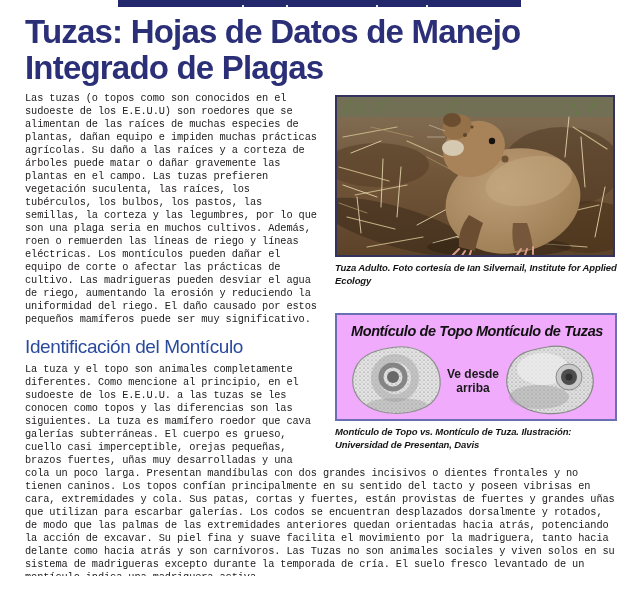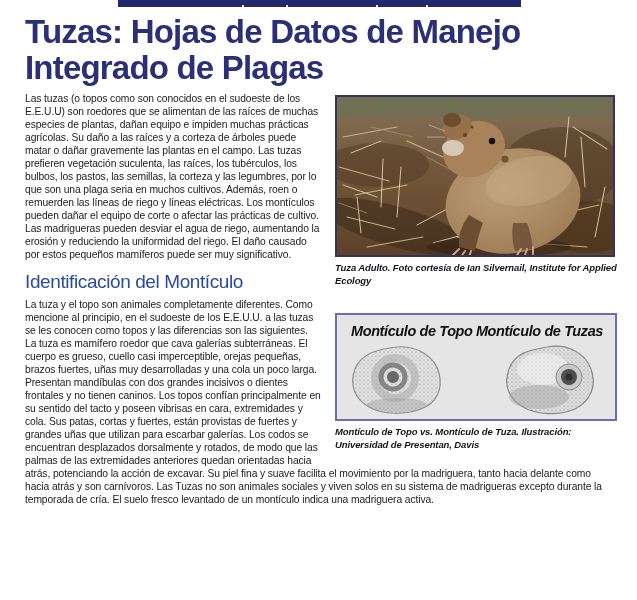--- a/index.html
+++ b/index.html
@@ -21,34 +21,34 @@
   .content::after{content:"";display:block;clear:both;}
   .figure-col{float:right;width:282px;margin:3px 0 12px 14px;}
   .photo-frame{
     width:276px;height:158px;border:2px solid #34335e;overflow:hidden;background:#6a4f35;
   }
   .caption{
     margin:5px 0 0 0;font-size:9.5px;line-height:12.5px;font-weight:bold;font-style:italic;
     letter-spacing:-0.1px;color:#151515;
   }
   .mound-box{
-    margin-top:26px;border:2px solid var(--box_border,#6a6fb4);background:#e5e5e5;
+    margin-top:26px;border:2px solid var(--box_border,#6a6fb4);background:#f0abfc;
     padding:8px 8px 4px 10px;
   }
   .mound-labels{display:flex;justify-content:space-between;padding:0 4px;}
   .mound-label{font-size:14.5px;font-weight:bold;font-style:italic;letter-spacing:-0.4px;color:#111;}
   .mound-row{position:relative;height:74px;margin-top:2px;}
   .mound-left{position:absolute;left:0;top:2px;}
   .mound-right{position:absolute;left:152px;top:0;}
   .mound-note{
     position:absolute;left:98px;top:26px;width:56px;text-align:center;
     font-size:12px;line-height:14px;font-weight:bold;color:#1a1a1a;white-space:pre-line;
   }
   .body-p{
-    margin:0 0 8px 0;font-size:10.3px;line-height:13px;letter-spacing:-0.1px;color:#232020;
+    margin:0 0 8px 0;font-size:10.3px;line-height:13px;letter-spacing:-0.1px;color:#232020;font-family:Liberation Mono, monospace;
   }
   .sect-h{
     margin:10px 0 6px 0;font-size:19px;line-height:21px;font-weight:normal;letter-spacing:-0.4px;
     color:var(--heading_blue,#2b4a9d);clear:none;
   }
   .hidden-defs{position:absolute;width:0;height:0;}
 </style>
 </head>
 <body>
 
@@ -174,20 +174,22 @@
         </div>
         <div class="mound-row">
           <svg class="mound-left" width="100" height="72" viewBox="0 0 100 72">
             <path d="M50,4 C70,2 88,14 92,30 C96,46 90,60 74,66 C58,72 36,72 22,64 C8,56 2,42 8,26 C14,10 32,6 50,4 Z" fill="#e4e4e4" stroke="#8f8f8f" stroke-width="1.2"></path>
             <path d="M50,4 C70,2 88,14 92,30 C96,46 90,60 74,66 C58,72 36,72 22,64 C8,56 2,42 8,26 C14,10 32,6 50,4 Z" fill="url(#stip)"></path>
             <circle cx="48" cy="35" r="20" fill="none" stroke="#a9a9a9" stroke-width="8" opacity="0.55"></circle>
             <circle cx="46" cy="34" r="12" fill="none" stroke="#6f6f6f" stroke-width="5" opacity="0.8"></circle>
             <circle cx="46" cy="34" r="6" fill="#555555" opacity="0.85"></circle>
             <ellipse cx="50" cy="62" rx="30" ry="7" fill="#9c9c9c" opacity="0.4"></ellipse>
           </svg>
+          <div class="mound-note">Ve desde
+arriba</div>
           <svg class="mound-right" width="100" height="74" viewBox="0 0 100 74">
             <path d="M48,6 C68,2 86,12 92,28 C98,44 92,60 76,68 C60,75 38,74 24,66 C10,58 4,44 10,28 C16,12 30,9 48,6 Z" fill="#e0e0e0" stroke="#8a8a8a" stroke-width="1.2"></path>
             <path d="M48,6 C68,2 86,12 92,28 C98,44 92,60 76,68 C60,75 38,74 24,66 C10,58 4,44 10,28 C16,12 30,9 48,6 Z" fill="url(#stip)"></path>
             <ellipse cx="40" cy="56" rx="30" ry="12" fill="#a0a0a0" opacity="0.45"></ellipse>
             <ellipse cx="44" cy="28" rx="26" ry="16" fill="#f2f2f2" opacity="0.6"></ellipse>
             <circle cx="70" cy="36" r="13" fill="#c9c9c9" stroke="#8a8a8a" stroke-width="1"></circle>
             <circle cx="70" cy="36" r="8" fill="#4e4e4e"></circle>
             <circle cx="70" cy="36" r="3.5" fill="#2f2f2f"></circle>
           </svg>
         </div>

